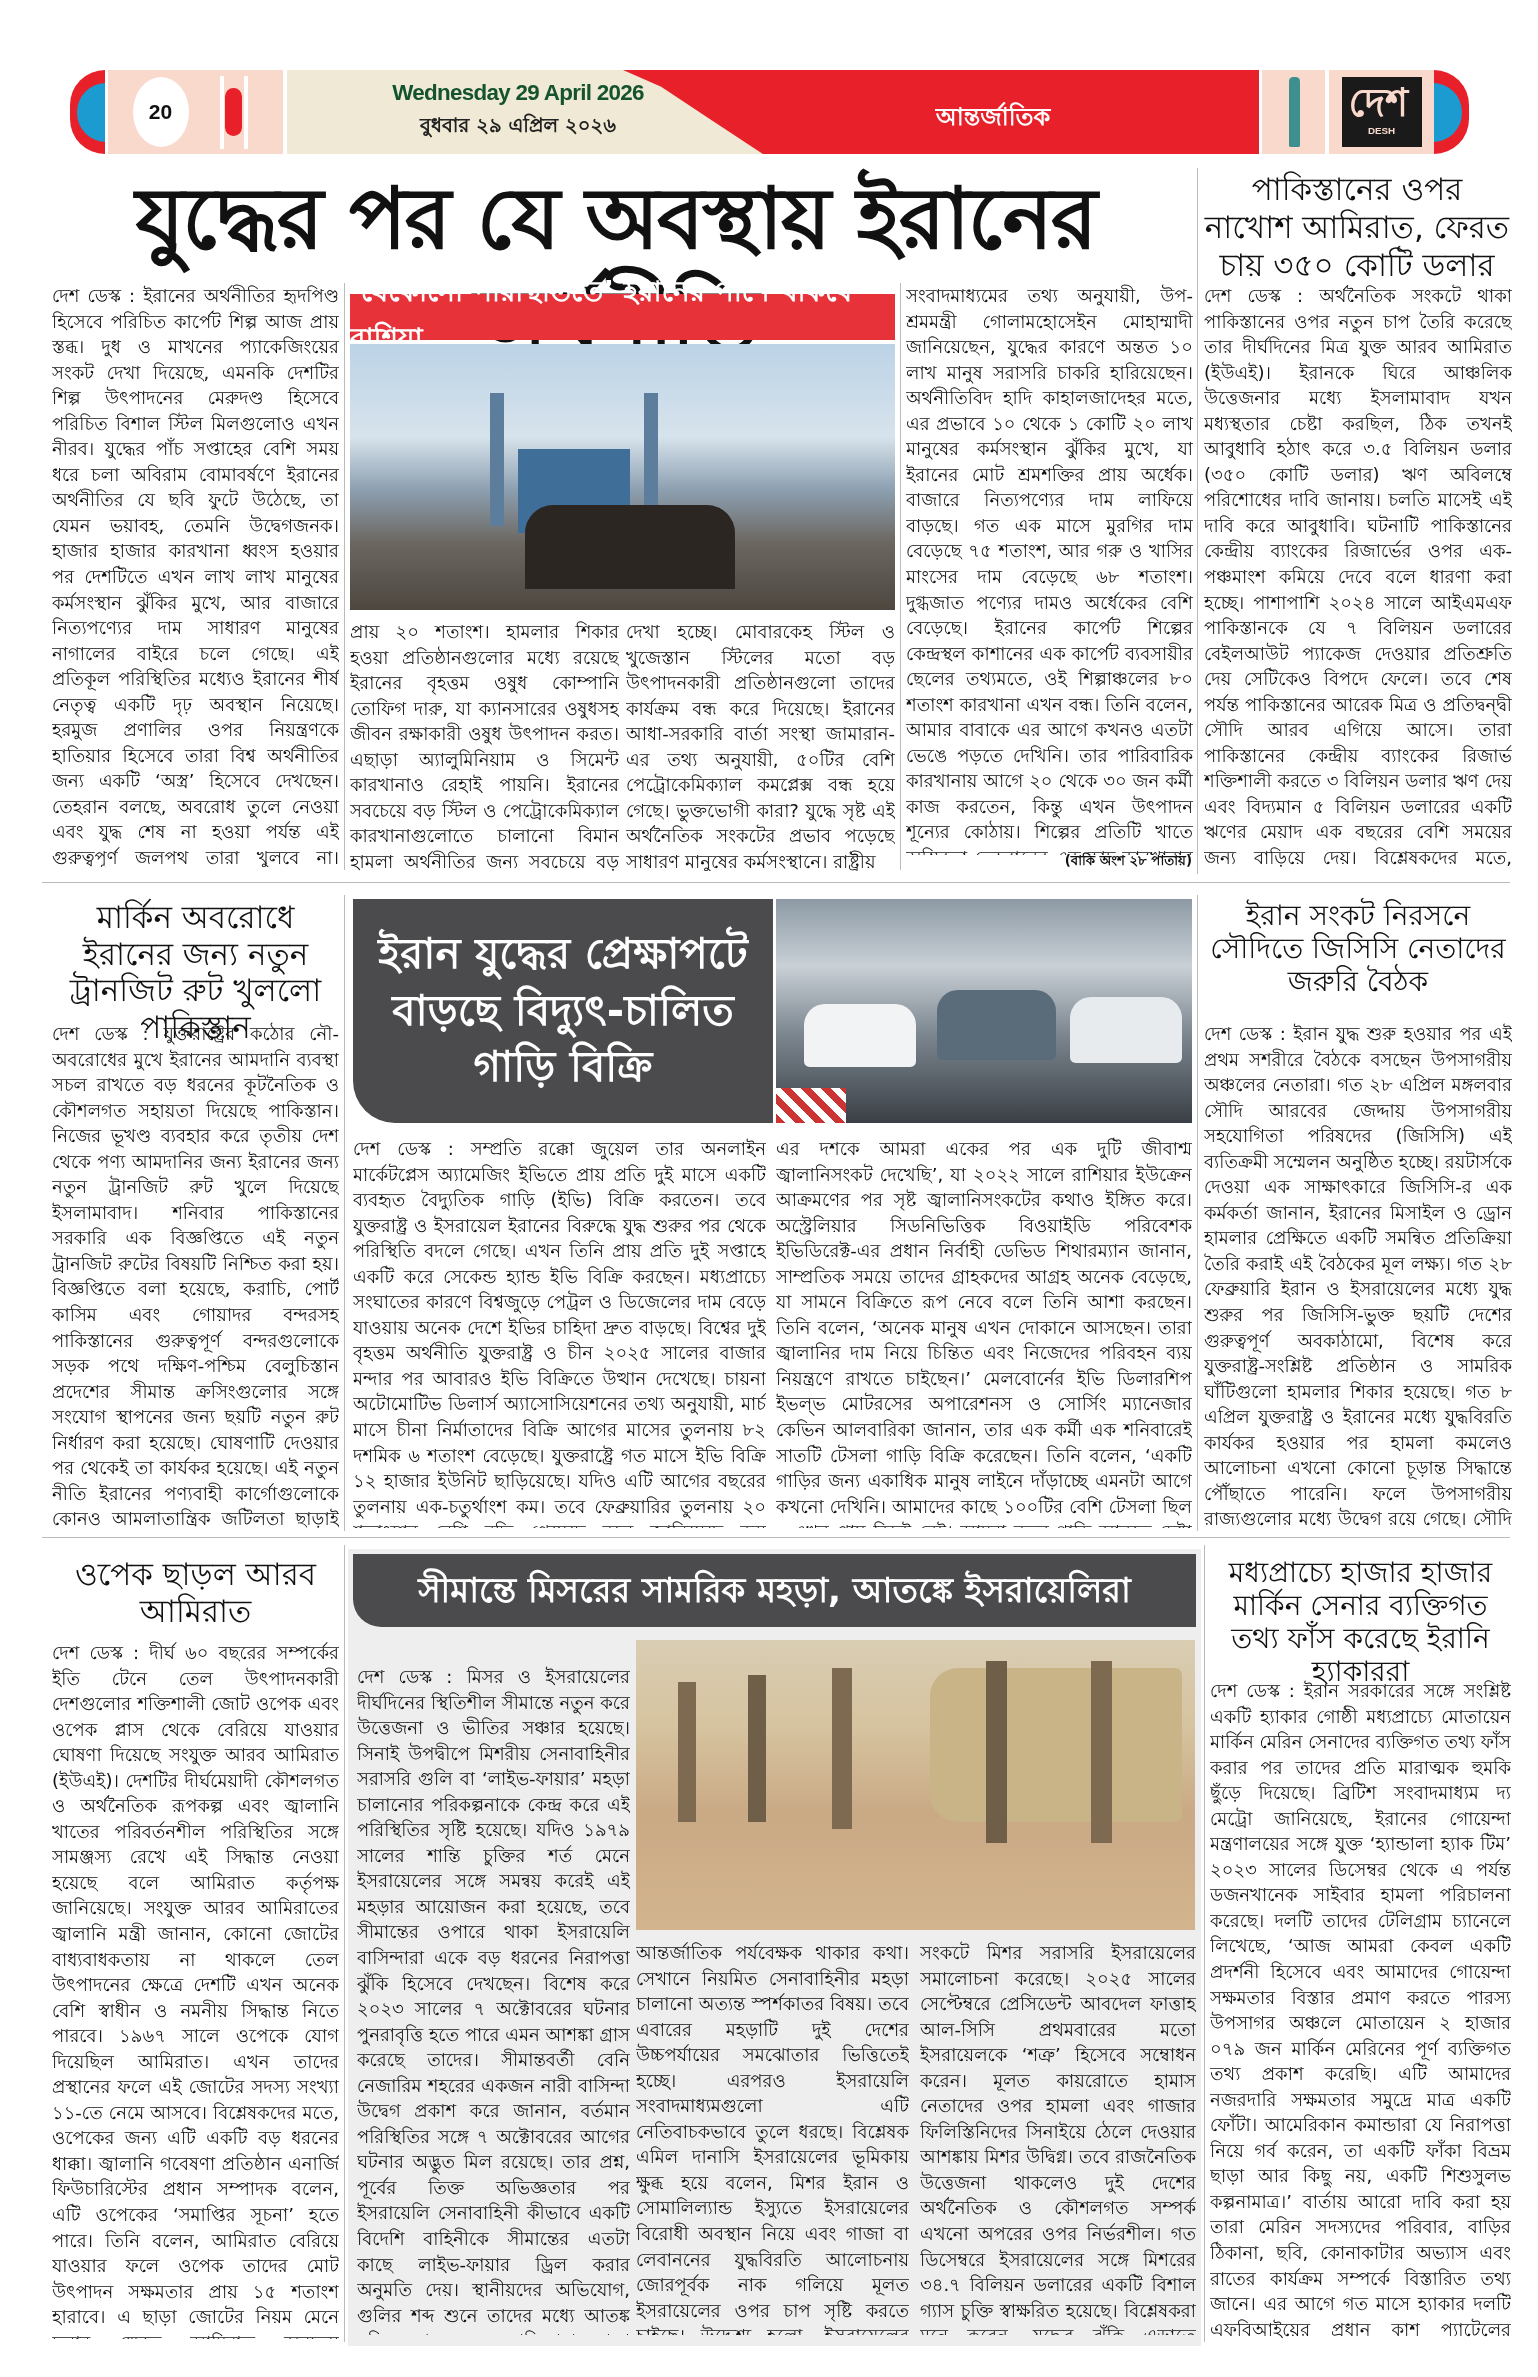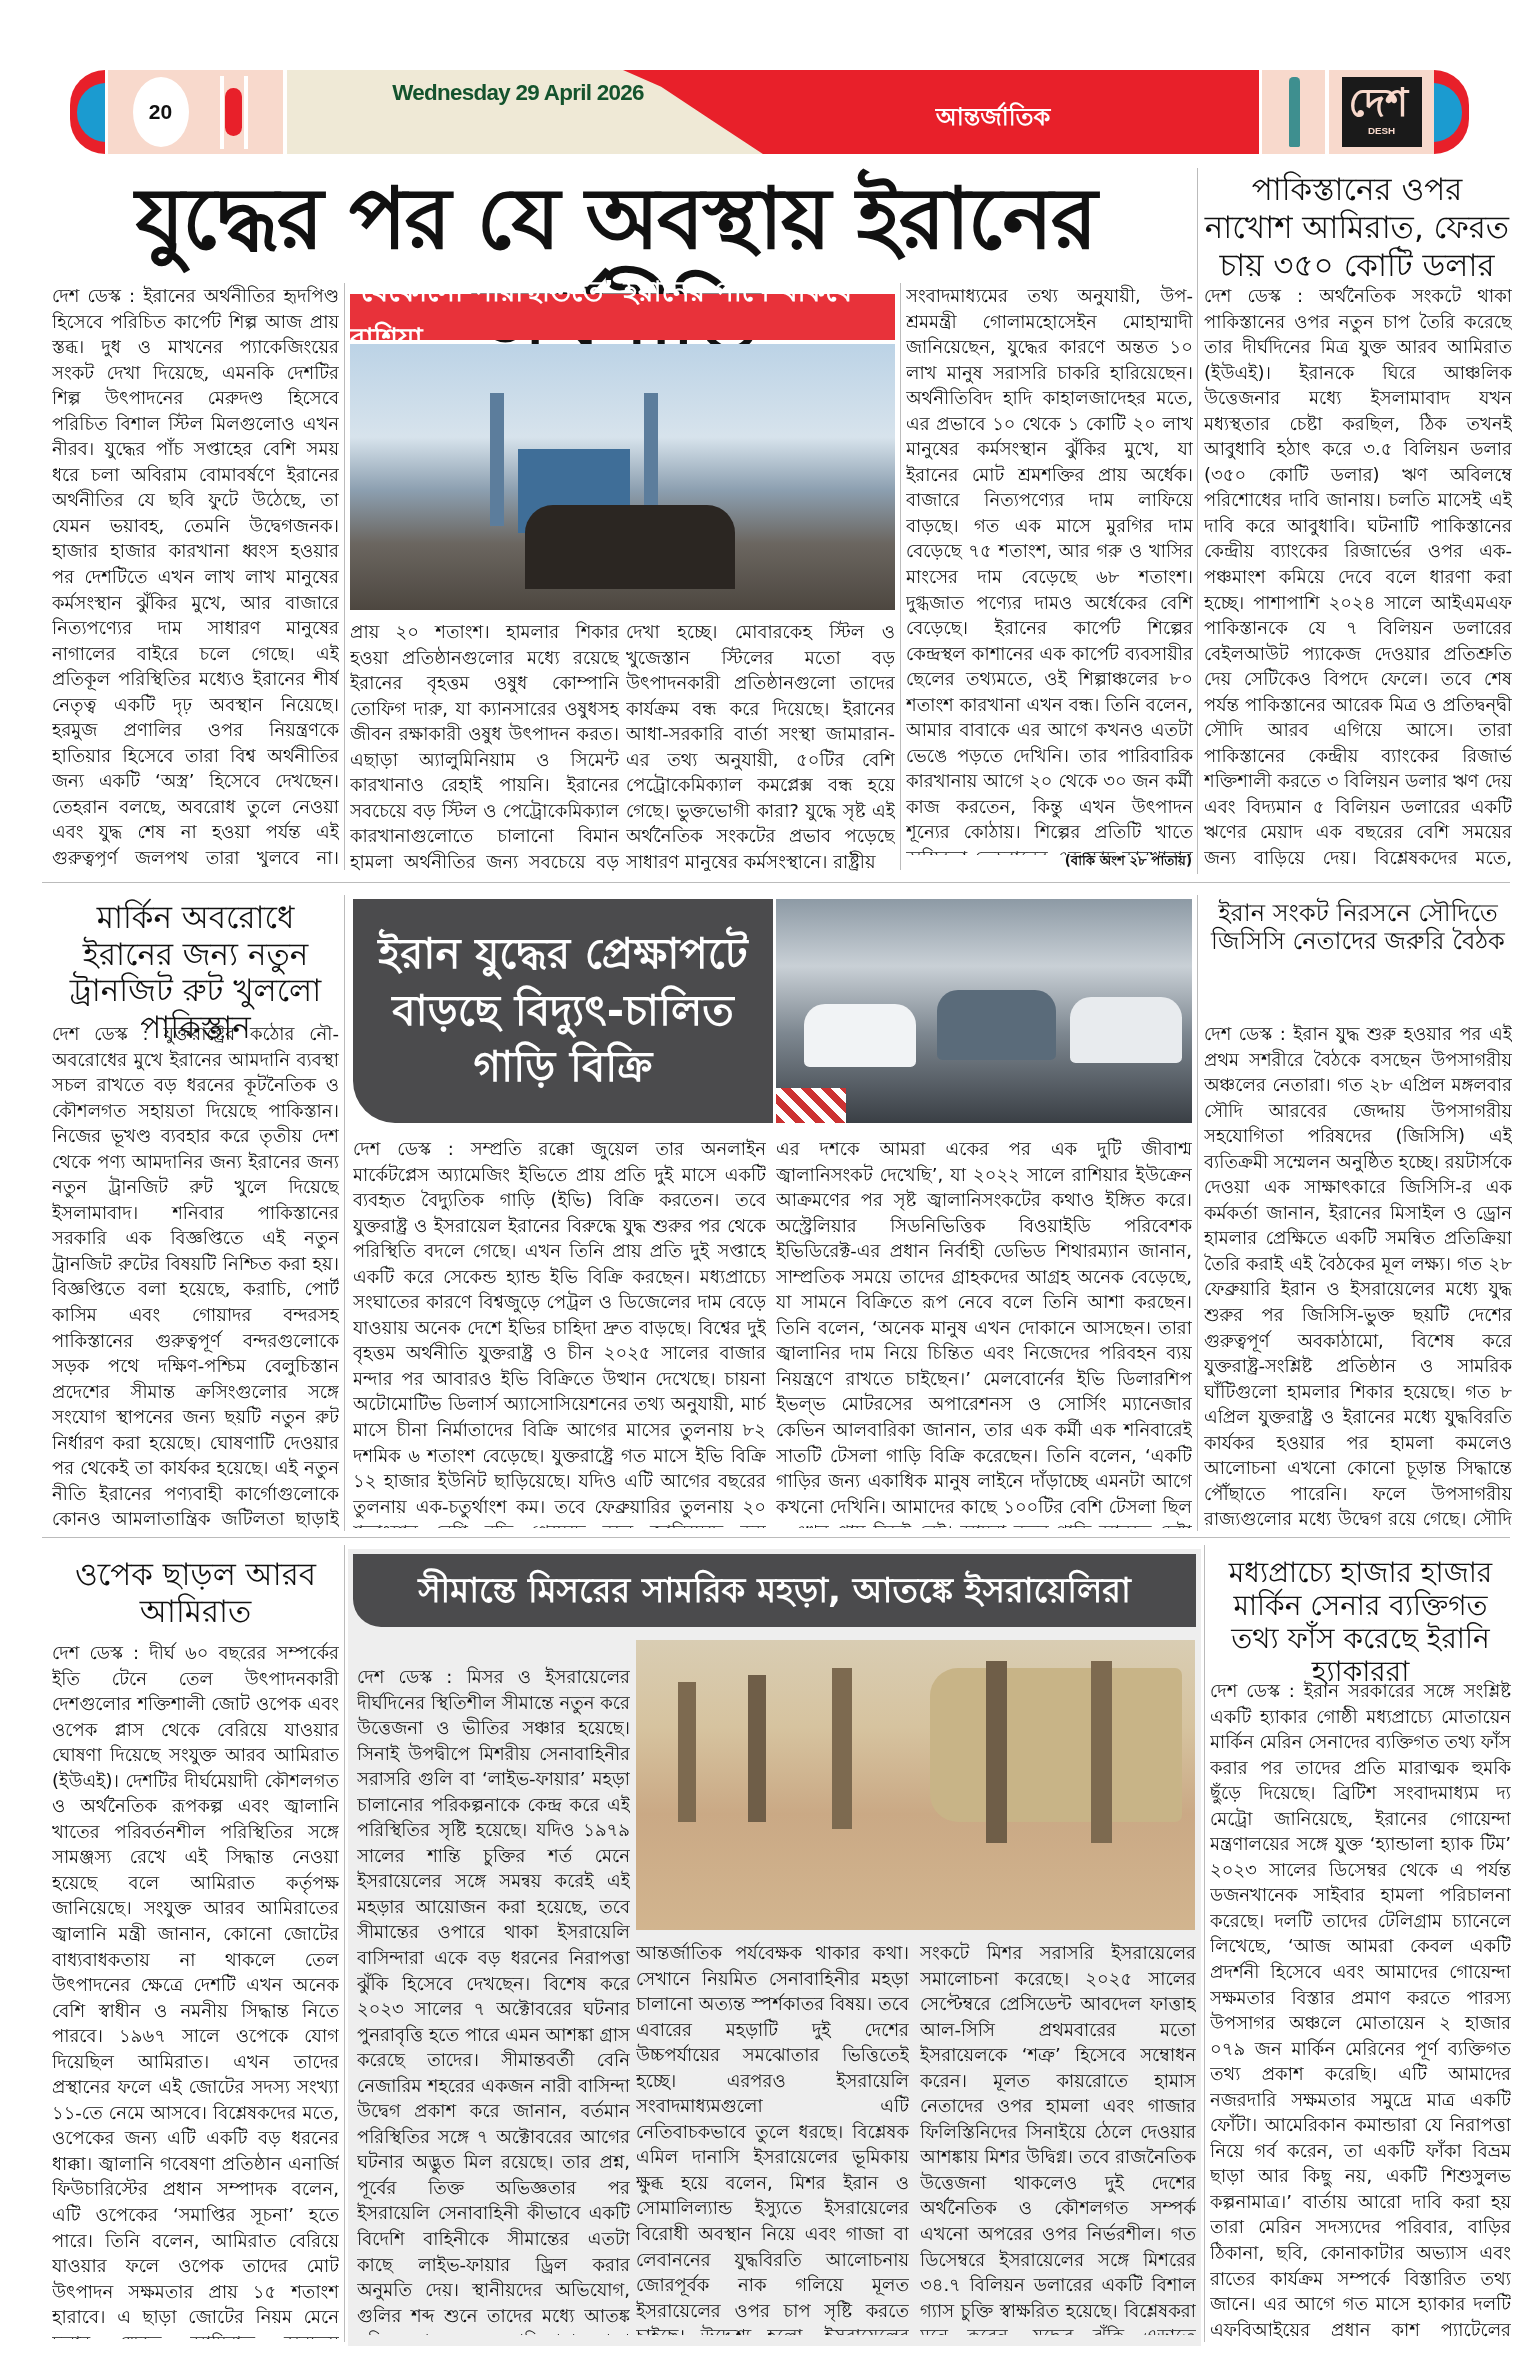--- a/index.html
+++ b/index.html
@@ -41,20 +41,21 @@
 
 <div id="masthead" class="abs">
   <div class="abs cap-l"></div>
   <div class="abs pg-box">
     <div class="abs pg-num">20</div>
     <div class="abs drum"></div>
   </div>
   <div class="abs date-box">
     <div class="abs date-red"></div>
     <div class="abs date-en">Wednesday 29 April 2026</div>
+    <div class="abs date-bn">বুধবার ২৯ এপ্রিল ২০২৬</div>
     <div class="abs section">আন্তর্জাতিক</div>
   </div>
   <div class="abs liberty"></div>
   <div class="abs logo-box">
     <div class="abs logo">
       <span class="logo-glyph">দেশ</span>
       <span>DESH</span>
     </div>
   </div>
   <div class="abs cap-r"></div>
@@ -96,21 +97,21 @@
   <div class="abs" style="left:28px;top:105px;width:112px;height:63px;background:#f1f3f5;border-radius:21px 21px 5.6px 5.6px"></div>
   <div class="abs" style="left:161px;top:91px;width:119px;height:70px;background:#5a6b7a;border-radius:21px 21px 5.6px 5.6px"></div>
   <div class="abs" style="left:294px;top:98px;width:112px;height:66px;background:#e8ebee;border-radius:21px 21px 5.6px 5.6px"></div>
   <div class="abs" style="left:0;top:189px;width:70px;height:35px;background:repeating-linear-gradient(45deg,#c33 0 7px,#fff 7px 14px)"></div>
 
 </div>
 <div class="abs body col" style="left:353px;top:1136px;width:413px;height:392px">দেশ ডেস্ক : সম্প্রতি রক্কো জুয়েল তার অনলাইন মার্কেটপ্লেস অ্যামেজিং ইভিতে প্রায় প্রতি দুই মাসে একটি ব্যবহৃত বৈদ্যুতিক গাড়ি (ইভি) বিক্রি করতেন। তবে যুক্তরাষ্ট্র ও ইসরায়েল ইরানের বিরুদ্ধে যুদ্ধ শুরুর পর থেকে পরিস্থিতি বদলে গেছে। এখন তিনি প্রায় প্রতি দুই সপ্তাহে একটি করে সেকেন্ড হ্যান্ড ইভি বিক্রি করছেন। মধ্যপ্রাচ্যে সংঘাতের কারণে বিশ্বজুড়ে পেট্রল ও ডিজেলের দাম বেড়ে যাওয়ায় অনেক দেশে ইভির চাহিদা দ্রুত বাড়ছে। বিশ্বের দুই বৃহত্তম অর্থনীতি যুক্তরাষ্ট্র ও চীন ২০২৫ সালের বাজার মন্দার পর আবারও ইভি বিক্রিতে উত্থান দেখেছে। চায়না অটোমোটিভ ডিলার্স অ্যাসোসিয়েশনের তথ্য অনুযায়ী, মার্চ মাসে চীনা নির্মাতাদের বিক্রি আগের মাসের তুলনায় ৮২ দশমিক ৬ শতাংশ বেড়েছে। যুক্তরাষ্ট্রে গত মাসে ইভি বিক্রি ১২ হাজার ইউনিট ছাড়িয়েছে। যদিও এটি আগের বছরের তুলনায় এক-চতুর্থাংশ কম। তবে ফেব্রুয়ারির তুলনায় ২০ শতাংশের বেশি বৃদ্ধি পেয়েছে বলে জানিয়েছে কক্স অটোমোটিভ। ভিয়েতনামের স্থানীয় ইভি ব্র্যান্ড ভিনফাস্ট মার্চ মাসে বছরওয়ারি হিসেবে ১২৭ শতাংশ বিক্রি বৃদ্ধি জানিয়েছে। জ্বালানিবিষয়ক গবেষণা প্রতিষ্ঠান এম্বেরের বিশ্লেষক ইউয়ান গ্রাহাম বলেন, ইরানকে ঘিরে যুদ্ধের কারণে উদীয়মান বাজারগুলোতে, বিশেষ করে দক্ষিণ-পূর্ব এশিয়ায়, ইভি ব্যবহারের প্রবণতা আরও দ্রুত বেড়েছে। ইউক্রেন যুদ্ধের মতো তাদের জ্বালানিসংকটও এ প্রবণতাকে ত্বরান্বিত করেছে। তিনি বলেন, ‘২০২০-</div>
 <div class="abs body col" style="left:776px;top:1136px;width:416px;height:392px">এর দশকে আমরা একের পর এক দুটি জীবাশ্ম জ্বালানিসংকট দেখেছি’, যা ২০২২ সালে রাশিয়ার ইউক্রেন আক্রমণের পর সৃষ্ট জ্বালানিসংকটের কথাও ইঙ্গিত করে। অস্ট্রেলিয়ার সিডনিভিত্তিক বিওয়াইডি পরিবেশক ইভিডিরেক্ট-এর প্রধান নির্বাহী ডেভিড শিথারম্যান জানান, সাম্প্রতিক সময়ে তাদের গ্রাহকদের আগ্রহ অনেক বেড়েছে, যা সামনে বিক্রিতে রূপ নেবে বলে তিনি আশা করছেন। তিনি বলেন, ‘অনেক মানুষ এখন দোকানে আসছেন। তারা জ্বালানির দাম নিয়ে চিন্তিত এবং নিজেদের পরিবহন ব্যয় নিয়ন্ত্রণে রাখতে চাইছেন।’ মেলবোর্নের ইভি ডিলারশিপ ইভল্ভ মোটরসের অপারেশনস ও সোর্সিং ম্যানেজার কেভিন আলবারিকা জানান, তার এক কর্মী এক শনিবারেই সাতটি টেসলা গাড়ি বিক্রি করেছেন। তিনি বলেন, ‘একটি গাড়ির জন্য একাধিক মানুষ লাইনে দাঁড়াচ্ছে এমনটা আগে কখনো দেখিনি। আমাদের কাছে ১০০টির বেশি টেসলা ছিল – এখন প্রায় কিছুই নেই। আমরা নতুন গাড়ি আনতে চেষ্টা করছি, কিন্তু তা কঠিন হয়ে পড়েছে।’ অস্ট্রেলিয়া যদিও কয়লা ও প্রাকৃতিক গ্যাসের বড় রপ্তানিকারক, তবুও দেশটি তার পেট্রল ও ডিজেলের প্রায় ৮০ শতাংশ আমদানি করে। গত মাসে দেশটির সরকার জানিয়েছে, তাদের জ্বালানি মজুত প্রায় এক মাসের মতো রয়েছে এবং মে মাস পর্যন্ত নতুন সরবরাহ নিশ্চিত করা হয়েছে।</div>
 <div class="abs vrule" style="left:1197px;top:895px;height:636px"></div>
 
-<div class="abs hl" style="left:1204px;top:899px;width:308px;font-size:24px;font-weight:normal">ইরান সংকট নিরসনে সৌদিতে জিসিসি নেতাদের জরুরি বৈঠক</div>
+<div class="abs hl" style="left:1204px;top:899px;width:308px;font-size:28px;font-weight:normal">ইরান সংকট নিরসনে সৌদিতে জিসিসি নেতাদের জরুরি বৈঠক</div>
 <div class="abs body col" style="left:1204px;top:1021px;width:308px;height:507px">দেশ ডেস্ক : ইরান যুদ্ধ শুরু হওয়ার পর এই প্রথম সশরীরে বৈঠকে বসছেন উপসাগরীয় অঞ্চলের নেতারা। গত ২৮ এপ্রিল মঙ্গলবার সৌদি আরবের জেদ্দায় উপসাগরীয় সহযোগিতা পরিষদের (জিসিসি) এই ব্যতিক্রমী সম্মেলন অনুষ্ঠিত হচ্ছে। রয়টার্সকে দেওয়া এক সাক্ষাৎকারে জিসিসি-র এক কর্মকর্তা জানান, ইরানের মিসাইল ও ড্রোন হামলার প্রেক্ষিতে একটি সমন্বিত প্রতিক্রিয়া তৈরি করাই এই বৈঠকের মূল লক্ষ্য। গত ২৮ ফেব্রুয়ারি ইরান ও ইসরায়েলের মধ্যে যুদ্ধ শুরুর পর জিসিসি-ভুক্ত ছয়টি দেশের গুরুত্বপূর্ণ অবকাঠামো, বিশেষ করে যুক্তরাষ্ট্র-সংশ্লিষ্ট প্রতিষ্ঠান ও সামরিক ঘাঁটিগুলো হামলার শিকার হয়েছে। গত ৮ এপ্রিল যুক্তরাষ্ট্র ও ইরানের মধ্যে যুদ্ধবিরতি কার্যকর হওয়ার পর হামলা কমলেও আলোচনা এখনো কোনো চূড়ান্ত সিদ্ধান্তে পৌঁছাতে পারেনি। ফলে উপসাগরীয় রাজ্যগুলোর মধ্যে উদ্বেগ রয়ে গেছে। সৌদি আরবের রাষ্ট্রীয় গণমাধ্যম জানিয়েছে, সম্মেলনে যোগ দিতে কাতারের আমির, কুয়েতের যুবরাজ, বাহরাইনের রাজা এবং সংযুক্ত আরব আমিরাতের প্রধানমন্ত্রী জেদ্দায় পৌঁছেছেন। ওমানের প্রতিনিধিত্ব কে করবেন তা এখনো স্পষ্ট নয়।</div>
 
 <div class="abs hrule" style="left:42px;top:1537px;width:1468px"></div>
 
 <div class="abs hl" style="left:52px;top:1556px;width:287px;font-size:31px;font-weight:normal">ওপেক ছাড়ল আরব আমিরাত</div>
 <div class="abs body col" style="left:52px;top:1640px;width:287px;height:699px">দেশ ডেস্ক : দীর্ঘ ৬০ বছরের সম্পর্কের ইতি টেনে তেল উৎপাদনকারী দেশগুলোর শক্তিশালী জোট ওপেক এবং ওপেক প্লাস থেকে বেরিয়ে যাওয়ার ঘোষণা দিয়েছে সংযুক্ত আরব আমিরাত (ইউএই)। দেশটির দীর্ঘমেয়াদী কৌশলগত ও অর্থনৈতিক রূপকল্প এবং জ্বালানি খাতের পরিবর্তনশীল পরিস্থিতির সঙ্গে সামঞ্জস্য রেখে এই সিদ্ধান্ত নেওয়া হয়েছে বলে আমিরাত কর্তৃপক্ষ জানিয়েছে। সংযুক্ত আরব আমিরাতের জ্বালানি মন্ত্রী জানান, কোনো জোটের বাধ্যবাধকতায় না থাকলে তেল উৎপাদনের ক্ষেত্রে দেশটি এখন অনেক বেশি স্বাধীন ও নমনীয় সিদ্ধান্ত নিতে পারবে। ১৯৬৭ সালে ওপেকে যোগ দিয়েছিল আমিরাত। এখন তাদের প্রস্থানের ফলে এই জোটের সদস্য সংখ্যা ১১-তে নেমে আসবে। বিশ্লেষকদের মতে, ওপেকের জন্য এটি একটি বড় ধরনের ধাক্কা। জ্বালানি গবেষণা প্রতিষ্ঠান এনার্জি ফিউচারিস্টের প্রধান সম্পাদক বলেন, এটি ওপেকের ‘সমাপ্তির সূচনা’ হতে পারে। তিনি বলেন, আমিরাত বেরিয়ে যাওয়ার ফলে ওপেক তাদের মোট উৎপাদন সক্ষমতার প্রায় ১৫ শতাংশ হারাবে। এ ছাড়া জোটের নিয়ম মেনে চলার ক্ষেত্রে আমিরাত অন্যতম নির্ভরযোগ্য দেশ ছিল। ওপেকের সর্বশেষ তথ্য অনুযায়ী, সংযুক্ত আরব আমিরাত বছরে গড়ে ২৯ লাখ ব্যারেল তেল উৎপাদন করে। জোটের কোটার অধীনে নেতা সৌদি আরবের চেয়ে যা কম। এখন থেকে সৌদি আরবের পক্ষে ওপেককে ধরে রাখা কঠিন হয়ে পড়বে। বাজার নিয়ন্ত্রণ এবং অভ্যন্তরীণ শৃঙ্খলা রক্ষার দায়িত্ব এখন প্রায় একাই সৌদি আরবকে সামলাতে হবে।</div>
 <div class="abs vrule" style="left:344px;top:1545px;height:797px"></div>
 
 <div class="abs" style="left:348px;top:1549px;width:853px;height:797px;background:#eeeeee"></div>
 <div class="abs greyband" style="left:353px;top:1554px;width:843px;height:73px;border-radius:0 0 0 28px;display:flex;align-items:center;justify-content:center">

